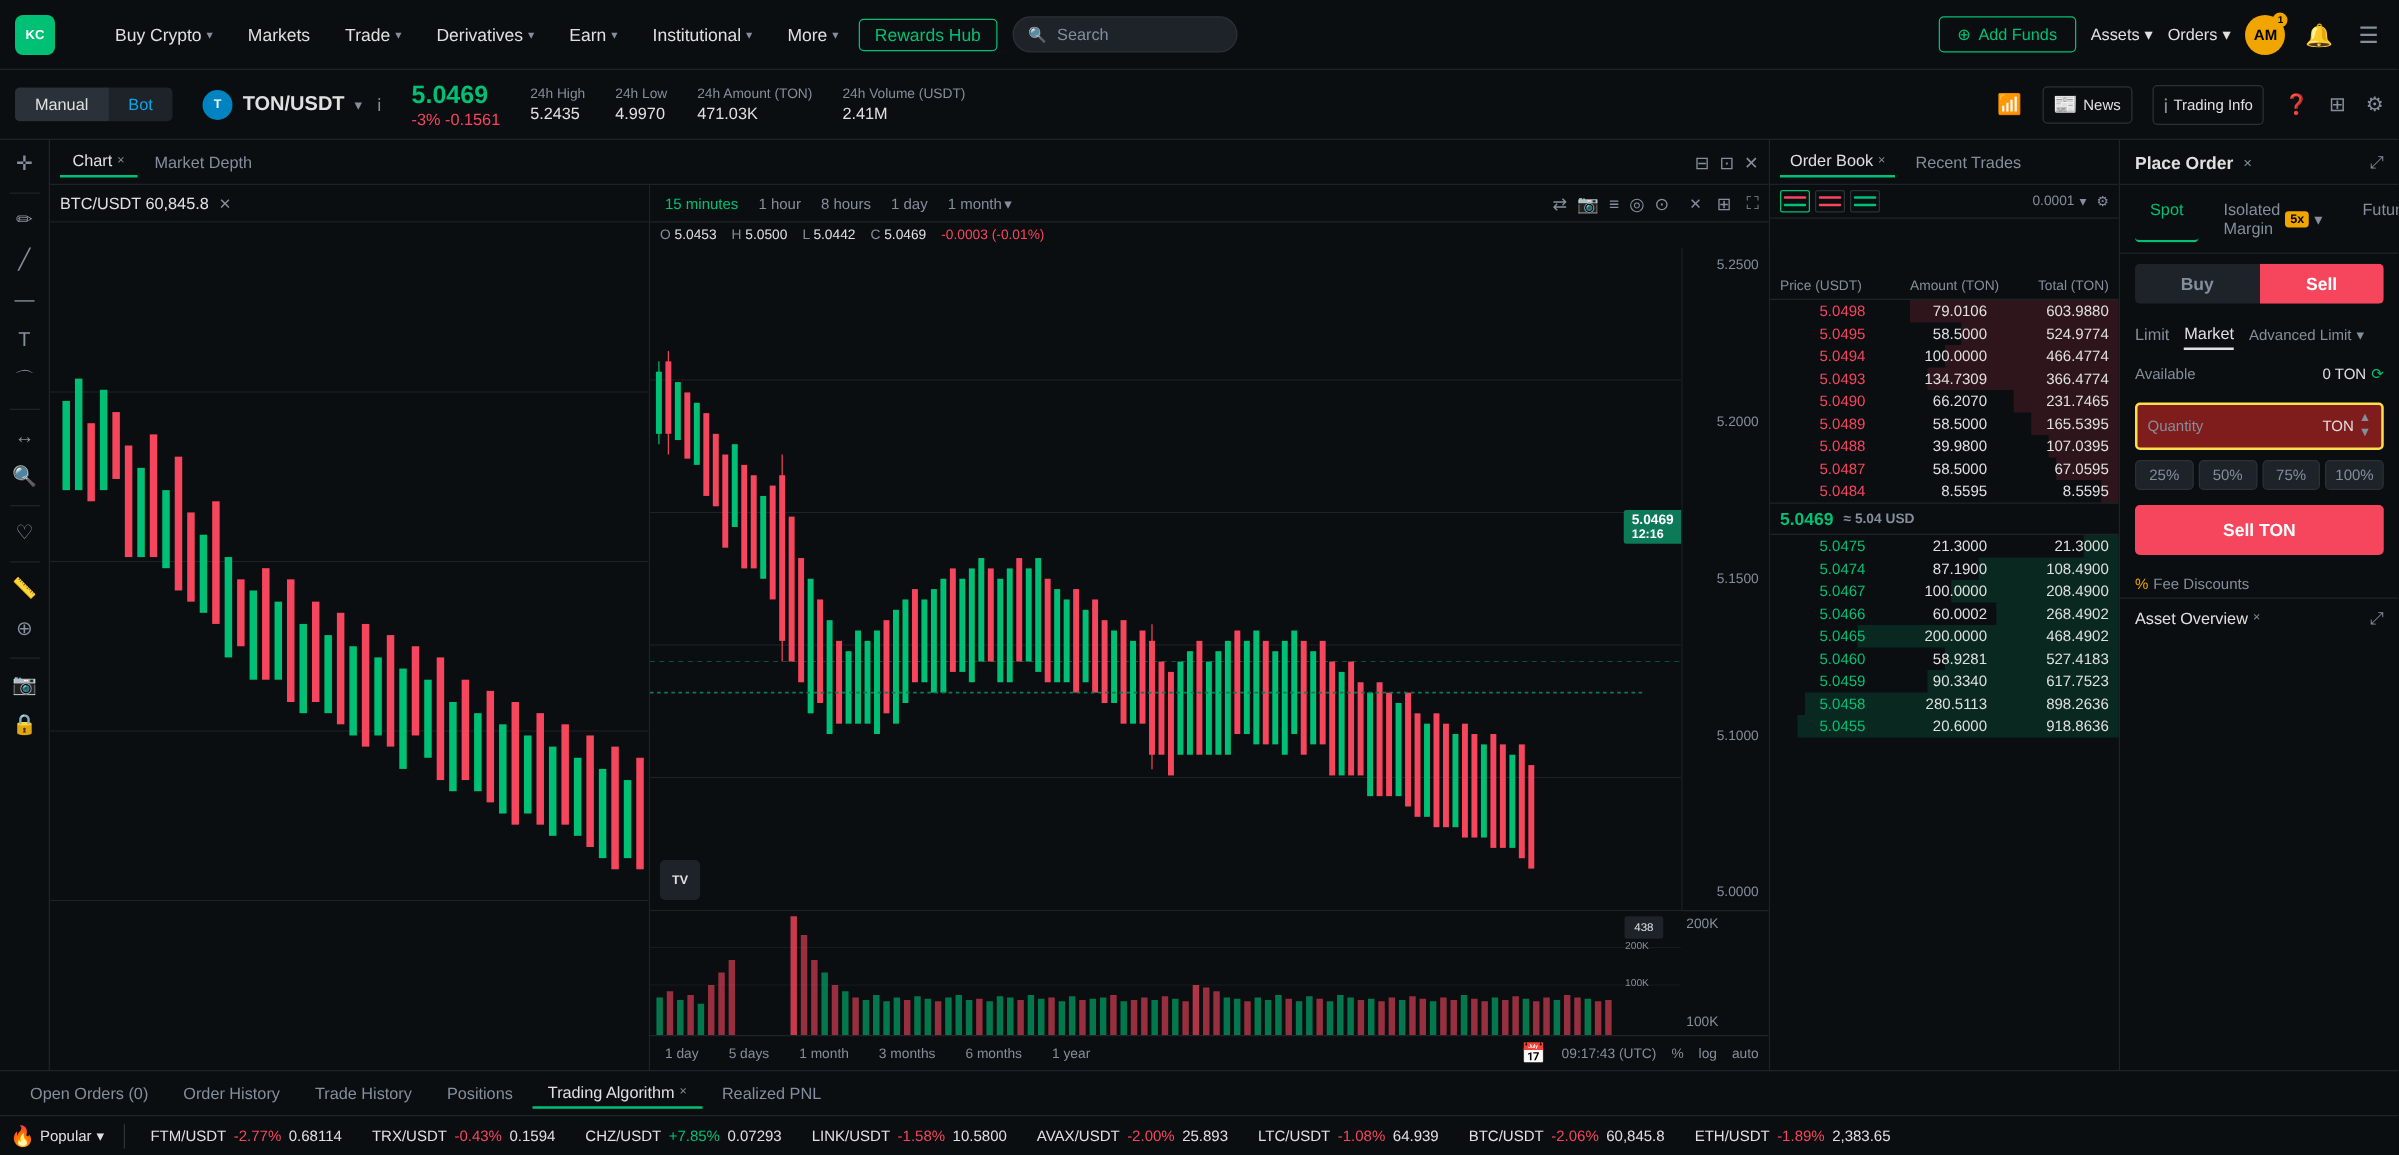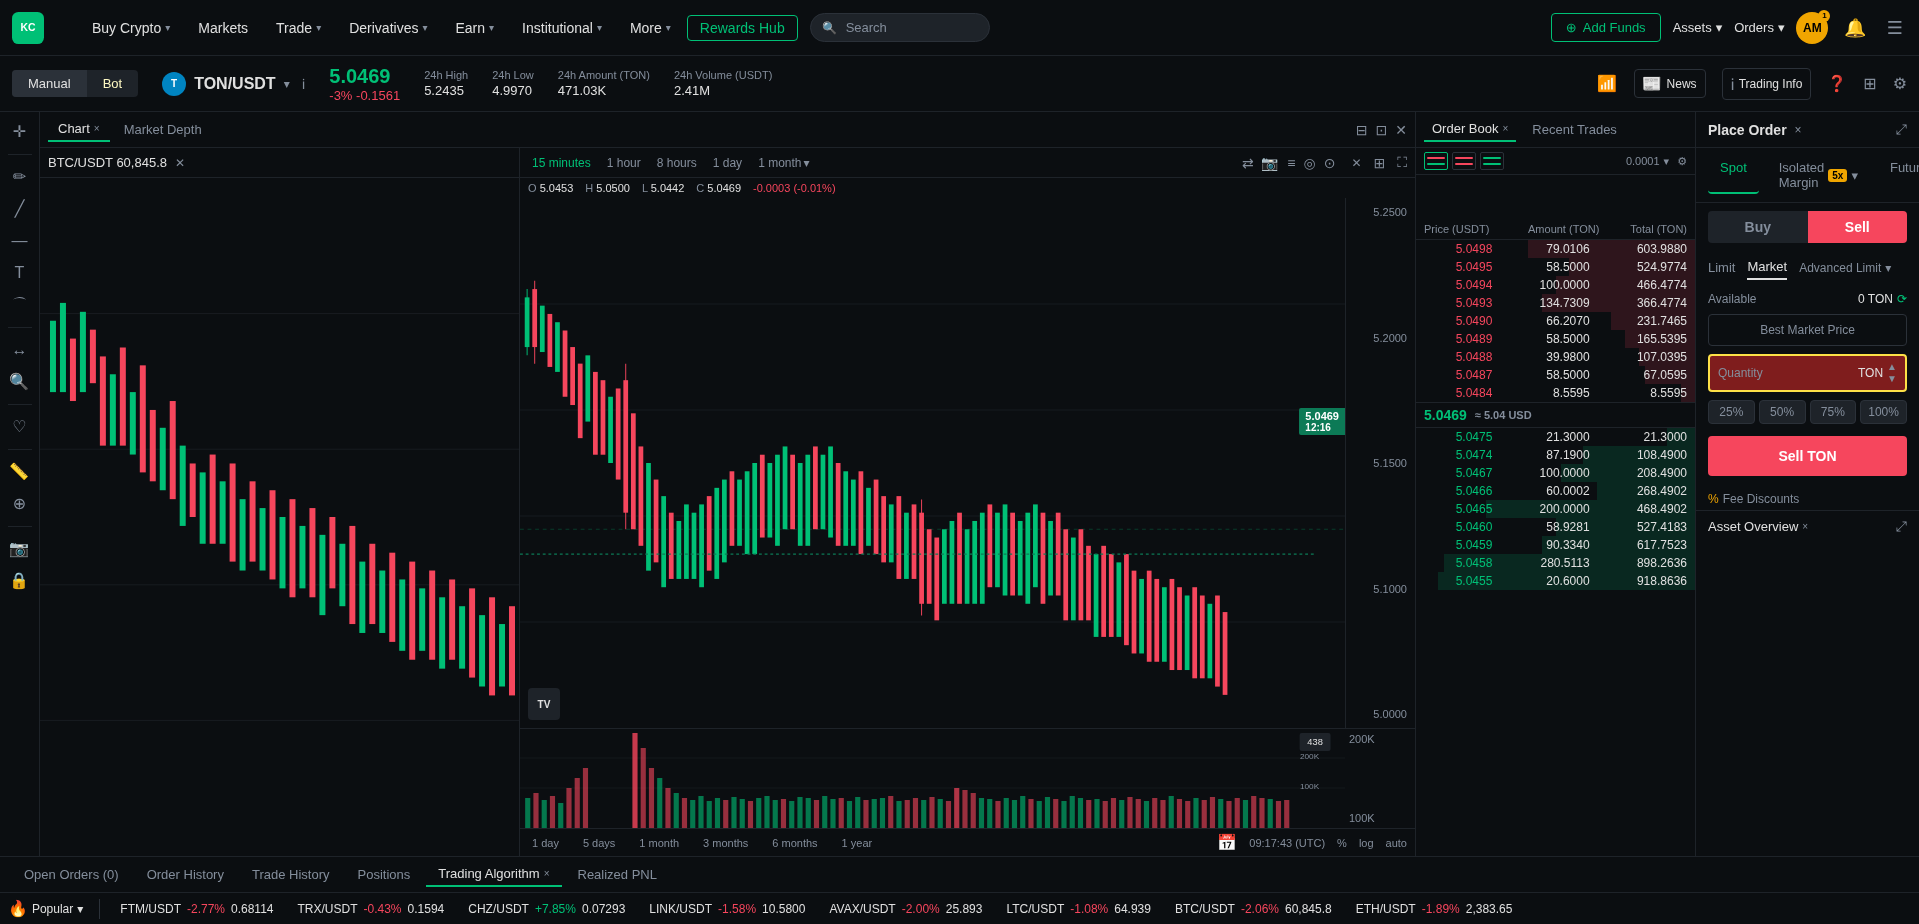--- a/index.html
+++ b/index.html
@@ -41,21 +41,21 @@
       font-size: 8px; color: #000; font-weight: bold;
     }
     .icon-btn { color: #848e9c; cursor: pointer; font-size: 18px; padding: 4px; }
 
     
     .ticker-bar {
       display: flex; align-items: center; background: #0b0e11; height: 56px;
       border-bottom: 1px solid #1e2329; padding: 0 12px; gap: 24px;
     }
     .mode-switcher { display: flex; background: #1e2329; border-radius: 4px; overflow: hidden; }
-    .mode-btn { padding: 6px 16px; cursor: pointer; font-size: 13px; color: #fef9c3; }
+    .mode-btn { padding: 6px 16px; cursor: pointer; font-size: 13px; color: #0ea5e9; }
     .mode-btn.active { background: #2b3139; color: #e0e0e0; }
     .pair-selector {
       display: flex; align-items: center; gap: 8px; cursor: pointer;
     }
     .pair-logo { width: 24px; height: 24px; background: #0084c1; border-radius: 50%; display: flex; align-items: center; justify-content: center; font-size: 10px; font-weight: bold; color: #fff; }
     .pair-name { font-size: 16px; font-weight: bold; color: #e0e0e0; }
     .pair-price { font-size: 20px; font-weight: bold; color: #00c076; }
     .pair-change { font-size: 13px; color: #f6465d; }
     .ticker-stat { display: flex; flex-direction: column; gap: 2px; }
     .ticker-label { color: #848e9c; font-size: 11px; }
@@ -970,23 +970,20 @@
     </div>
 
     <div class="po-available">
       <span>Available</span>
       <span class="po-available-val">
         <span>0 TON</span>
         <span class="refresh">⟳</span>
       </span>
     </div>
 
-    <div class="po-best-price">
-      <span>Best Market Price</span>
-    </div>
 
     <div class="po-qty-row">
       <span class="po-qty-label">Quantity</span>
       <span class="po-qty-unit">TON</span>
       <div class="po-qty-arrows">
         <span class="po-qty-arrow">▲</span>
         <span class="po-qty-arrow">▼</span>
       </div>
     </div>
 

